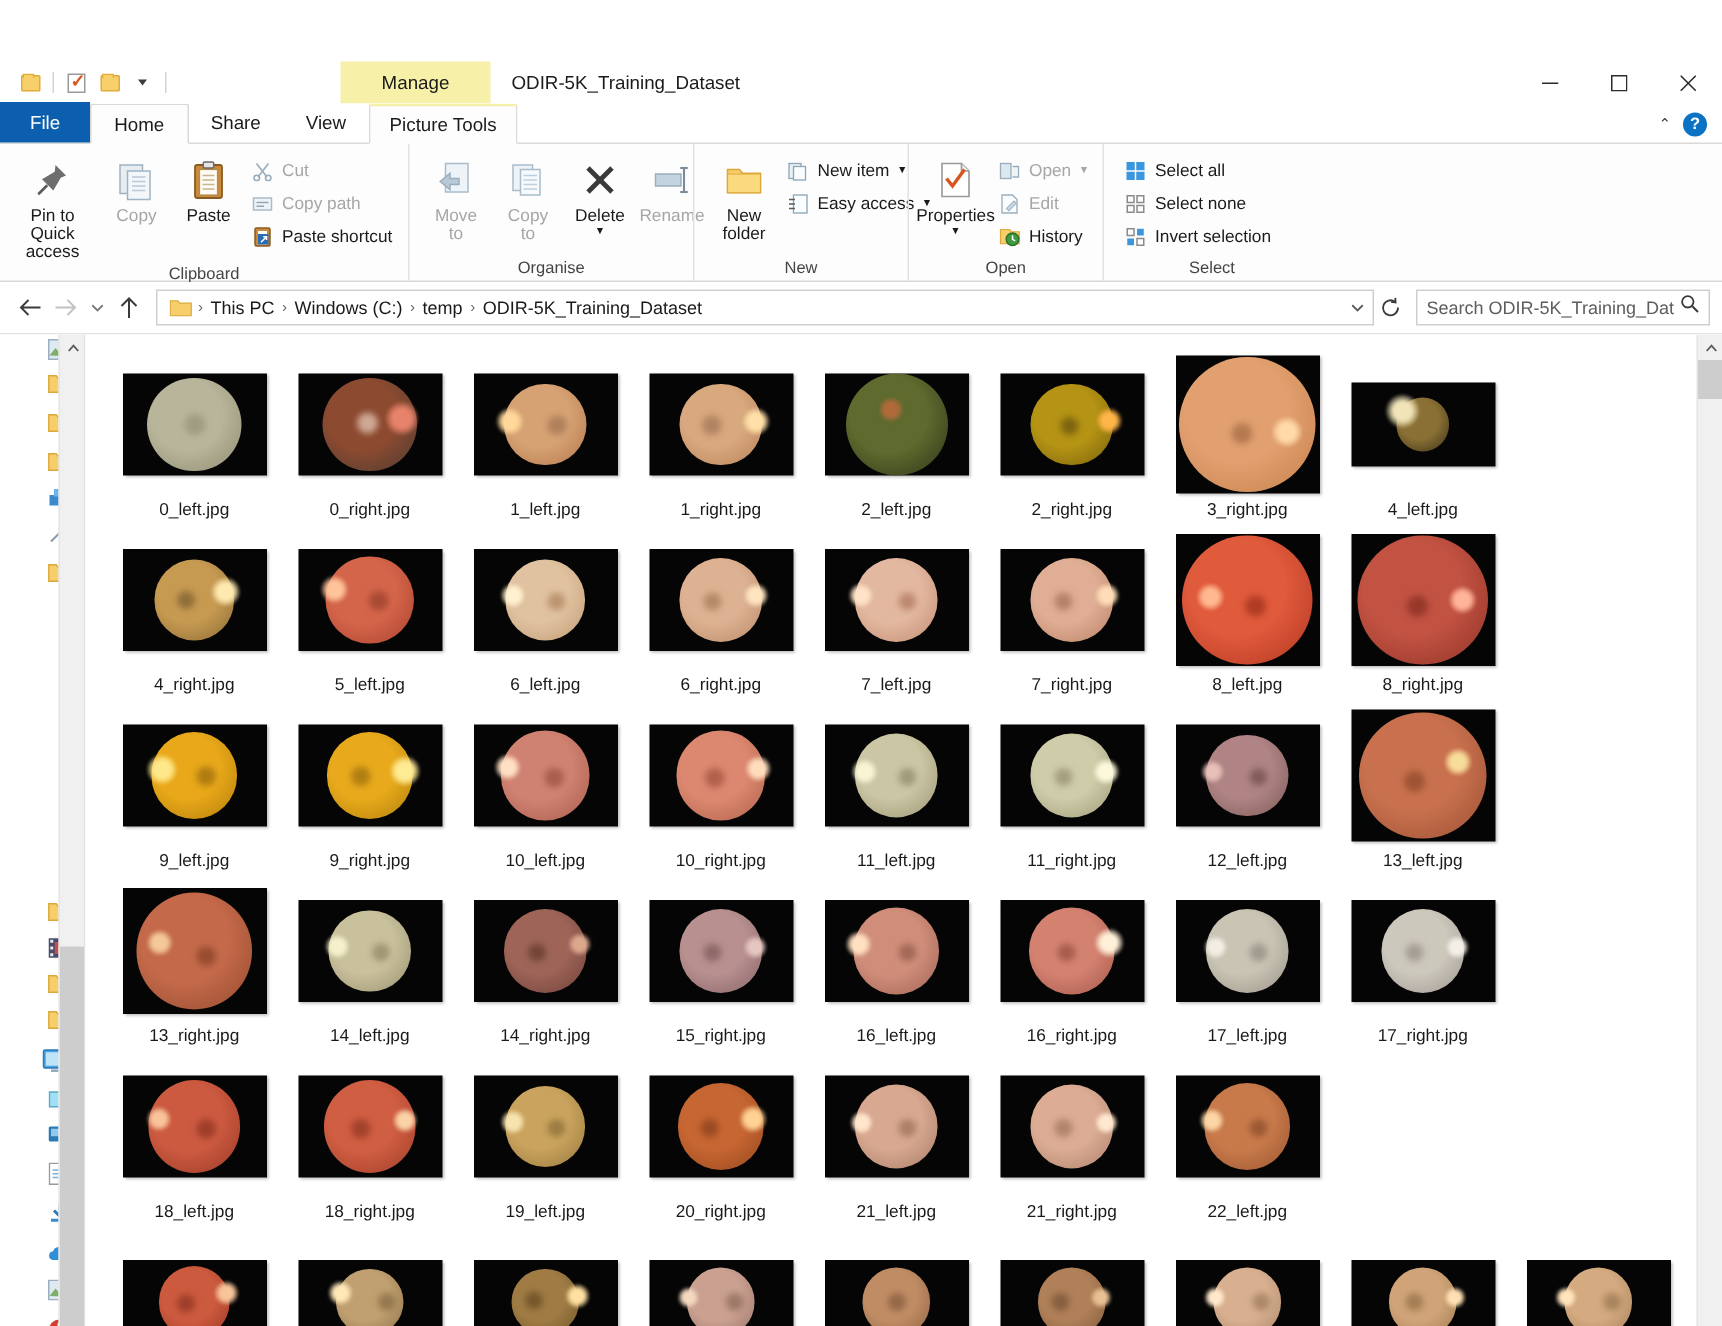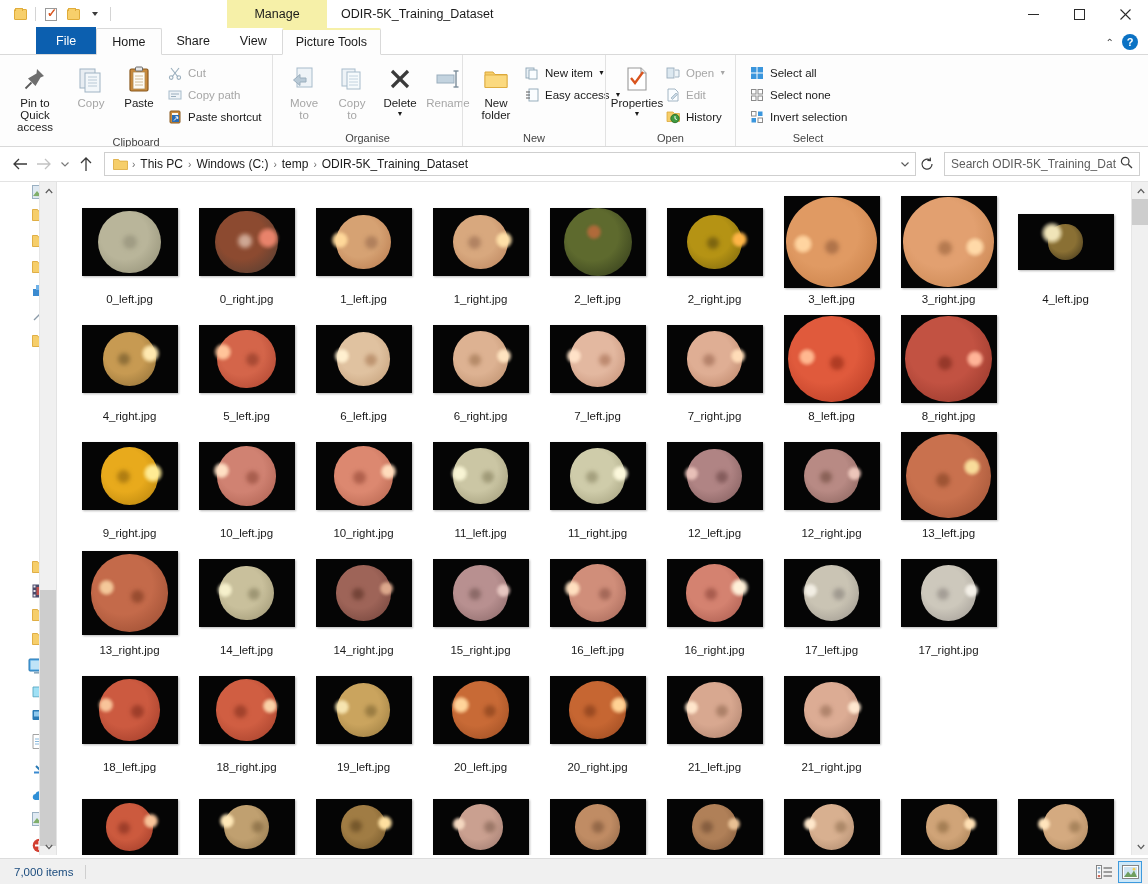--- a/index.html
+++ b/index.html
@@ -9,21 +9,21 @@
     overflow: hidden;
     font-family: "Liberation Sans", sans-serif;
     background: #ffffff;
     -webkit-font-smoothing: antialiased;
   }
   #app { position: relative; width: 1148px; height: 884px; background:#fff; }
 
   
   .titlebar {
     position: relative; height: 28px; background:#ffffff;
-    display:flex; align-items:center;
+    display:flex; align-items:center;margin-top:41px;
   }
   .qat { display:flex; align-items:center; gap:0px; padding-left:9px; height:28px; }
   .qat-btn {
     width:22px; height:22px; display:flex; align-items:center; justify-content:center;
   }
   .sep-v { width:1px; height:14px; background:#d4d4d4; margin:0 4px; }
   .mini-folder {
     width:13px; height:11px; background:#f7cf6b; border:1px solid #e0ac3a;
     border-radius:1px; position:relative;
   }
@@ -49,21 +49,20 @@
     font-size:12.5px; color:#1a1a1a;
   }
   .wbtns { position:absolute; right:0; top:0; height:28px; display:flex; }
   .wbtn { width:46px; height:28px; display:flex; align-items:center; justify-content:center; }
 
   
   .tabstrip {
     position:relative; height:27px; background:#ffffff;
     display:flex; align-items:flex-end;
     border-bottom:1px solid #d9d9d9;
-    padding-left:36px;
   }
   .tab {
     height:27px; padding:0 15px; display:flex; align-items:center;
     font-size:12.5px; color:#1a1a1a; position:relative;
   }
   .tab.file { background:#0c5faf; color:#fff; padding:0 20px; font-weight:400; }
   .tab.active {
     background:#fdfdfd; border:1px solid #d9d9d9; border-bottom:1px solid #fdfdfd;
     margin-bottom:-1px; border-radius:2px 2px 0 0;
   }
@@ -743,30 +742,20 @@
                   <div class="fundus" style="width: 54.4px; height: 54.4px; left: 20.8px; top: 6.8px; background: radial-gradient(circle at 42% 40%, rgb(181, 147, 20) 0%, rgb(181, 147, 20) 45%, rgb(116, 96, 12) 100%);"></div>
                   <div class="macula" style="width: 12px; height: 12px; left: 40.08px; top: 29.36px; background: rgb(125, 101, 16);"></div>
                   <div class="disc" style="width: 17px; height: 17px; left: 64.46px; top: 22.78px; background: radial-gradient(circle, rgb(255, 181, 71) 0%, rgb(255, 181, 71) 40%, transparent 78%);"></div>
                 </div>
               </div>
               <div class="fname">2_right.jpg</div>
             </div>
             <div class="cell">
               <div class="thumb-wrap">
                 <div class="thumb" style="width: 96px; height: 92px;">
-                  <div class="fundus" style="width: 90.16px; height: 90.16px; left: 2.92px; top: 0.92px; background: radial-gradient(circle at 42% 40%, rgb(224, 154, 99) 0%, rgb(224, 154, 99) 45%, rgb(196, 122, 66) 100%);"></div>
-                  <div class="macula" style="width: 14px; height: 14px; left: 41px; top: 43.6px; background: rgb(176, 116, 74);"></div>
-                  <div class="disc" style="width: 20px; height: 20px; left: 9.2px; top: 37.84px; background: radial-gradient(circle, rgb(255, 212, 160) 0%, rgb(255, 212, 160) 40%, transparent 78%);"></div>
-                </div>
-              </div>
-              <div class="fname">3_left.jpg</div>
-            </div>
-            <div class="cell">
-              <div class="thumb-wrap">
-                <div class="thumb" style="width: 96px; height: 92px;">
                   <div class="fundus" style="width: 90.16px; height: 90.16px; left: 2.92px; top: 0.92px; background: radial-gradient(circle at 42% 40%, rgb(226, 160, 112) 0%, rgb(226, 160, 112) 45%, rgb(196, 128, 74) 100%);"></div>
                   <div class="macula" style="width: 14px; height: 14px; left: 37.16px; top: 44.52px; background: rgb(181, 122, 80);"></div>
                   <div class="disc" style="width: 20px; height: 20px; left: 64.88px; top: 40.6px; background: radial-gradient(circle, rgb(255, 217, 168) 0%, rgb(255, 217, 168) 40%, transparent 78%);"></div>
                 </div>
               </div>
               <div class="fname">3_right.jpg</div>
             </div>
             <div class="cell">
               <div class="thumb-wrap">
                 <div class="thumb" style="width: 96px; height: 56px;">
@@ -856,20 +845,30 @@
                   <div class="disc" style="width: 18px; height: 18px; left: 65.88px; top: 35px; background: radial-gradient(circle, rgb(255, 180, 152) 0%, rgb(255, 180, 152) 40%, transparent 78%);"></div>
                 </div>
               </div>
               <div class="fname">8_right.jpg</div>
             </div>
           </div>
           <div class="grid-row">
             <div class="cell">
               <div class="thumb-wrap">
                 <div class="thumb" style="width: 96px; height: 68px;">
+                  <div class="fundus" style="width: 57.12px; height: 57.12px; left: 19.44px; top: 5.44px; background: radial-gradient(circle at 42% 40%, rgb(232, 168, 26) 0%, rgb(232, 168, 26) 45%, rgb(176, 124, 8) 100%);"></div>
+                  <div class="macula" style="width: 13px; height: 13px; left: 49.18px; top: 27.5px; background: rgb(176, 124, 16);"></div>
+                  <div class="disc" style="width: 20px; height: 20px; left: 16.88px; top: 19.92px; background: radial-gradient(circle, rgb(255, 232, 138) 0%, rgb(255, 232, 138) 40%, transparent 78%);"></div>
+                </div>
+              </div>
+              <div class="fname">9_left.jpg</div>
+            </div>
+            <div class="cell">
+              <div class="thumb-wrap">
+                <div class="thumb" style="width: 96px; height: 68px;">
                   <div class="fundus" style="width: 57.12px; height: 57.12px; left: 19.44px; top: 5.44px; background: radial-gradient(circle at 42% 40%, rgb(232, 170, 28) 0%, rgb(232, 170, 28) 45%, rgb(176, 126, 10) 100%);"></div>
                   <div class="macula" style="width: 13px; height: 13px; left: 35.74px; top: 27.5px; background: rgb(176, 126, 18);"></div>
                   <div class="disc" style="width: 20px; height: 20px; left: 61.04px; top: 21.28px; background: radial-gradient(circle, rgb(255, 235, 148) 0%, rgb(255, 235, 148) 40%, transparent 78%);"></div>
                 </div>
               </div>
               <div class="fname">9_right.jpg</div>
             </div>
             <div class="cell">
               <div class="thumb-wrap">
                 <div class="thumb" style="width: 96px; height: 68px;">
@@ -912,30 +911,20 @@
             </div>
             <div class="cell">
               <div class="thumb-wrap">
                 <div class="thumb" style="width: 96px; height: 68px;">
                   <div class="fundus" style="width: 54.4px; height: 54.4px; left: 20.8px; top: 6.8px; background: radial-gradient(circle at 42% 40%, rgb(176, 132, 132) 0%, rgb(176, 132, 132) 45%, rgb(124, 88, 88) 100%);"></div>
                   <div class="macula" style="width: 12px; height: 12px; left: 49.68px; top: 29.36px; background: rgb(132, 92, 92);"></div>
                   <div class="disc" style="width: 15px; height: 15px; left: 17.46px; top: 23.78px; background: radial-gradient(circle, rgb(232, 192, 184) 0%, rgb(232, 192, 184) 40%, transparent 78%);"></div>
                 </div>
               </div>
               <div class="fname">12_left.jpg</div>
-            </div>
-            <div class="cell">
-              <div class="thumb-wrap">
-                <div class="thumb" style="width: 96px; height: 68px;">
-                  <div class="fundus" style="width: 54.4px; height: 54.4px; left: 20.8px; top: 6.8px; background: radial-gradient(circle at 42% 40%, rgb(184, 138, 132) 0%, rgb(184, 138, 132) 45%, rgb(132, 94, 88) 100%);"></div>
-                  <div class="macula" style="width: 12px; height: 12px; left: 36.24px; top: 29.36px; background: rgb(138, 98, 88);"></div>
-                  <div class="disc" style="width: 15px; height: 15px; left: 63.54px; top: 23.78px; background: radial-gradient(circle, rgb(236, 198, 186) 0%, rgb(236, 198, 186) 40%, transparent 78%);"></div>
-                </div>
-              </div>
-              <div class="fname">12_right.jpg</div>
             </div>
             <div class="cell">
               <div class="thumb-wrap">
                 <div class="thumb" style="width: 96px; height: 88px;">
                   <div class="fundus" style="width: 84.48px; height: 84.48px; left: 5.76px; top: 1.76px; background: radial-gradient(circle at 42% 40%, rgb(201, 113, 78) 0%, rgb(201, 113, 78) 45%, rgb(154, 78, 50) 100%);"></div>
                   <div class="macula" style="width: 14px; height: 14px; left: 35.24px; top: 40.52px; background: rgb(158, 84, 52);"></div>
                   <div class="disc" style="width: 18px; height: 18px; left: 62.04px; top: 26.2px; background: radial-gradient(circle, rgb(248, 220, 154) 0%, rgb(248, 220, 154) 40%, transparent 78%);"></div>
                 </div>
               </div>
               <div class="fname">13_left.jpg</div>
@@ -1050,30 +1039,20 @@
                   <div class="fundus" style="width: 53.04px; height: 53.04px; left: 21.48px; top: 7.48px; background: radial-gradient(circle at 42% 40%, rgb(202, 164, 94) 0%, rgb(202, 164, 94) 45%, rgb(148, 118, 60) 100%);"></div>
                   <div class="macula" style="width: 12px; height: 12px; left: 49.68px; top: 29.36px; background: rgb(154, 124, 66);"></div>
                   <div class="disc" style="width: 16px; height: 16px; left: 18.88px; top: 23.28px; background: radial-gradient(circle, rgb(246, 228, 176) 0%, rgb(246, 228, 176) 40%, transparent 78%);"></div>
                 </div>
               </div>
               <div class="fname">19_left.jpg</div>
             </div>
             <div class="cell">
               <div class="thumb-wrap">
                 <div class="thumb" style="width: 96px; height: 68px;">
-                  <div class="fundus" style="width: 57.12px; height: 57.12px; left: 19.44px; top: 5.44px; background: radial-gradient(circle at 42% 40%, rgb(200, 106, 54) 0%, rgb(200, 106, 54) 45%, rgb(152, 74, 32) 100%);"></div>
-                  <div class="macula" style="width: 12px; height: 12px; left: 51.6px; top: 29.36px; background: rgb(156, 78, 36);"></div>
-                  <div class="disc" style="width: 18px; height: 18px; left: 19.8px; top: 19.56px; background: radial-gradient(circle, rgb(255, 212, 154) 0%, rgb(255, 212, 154) 40%, transparent 78%);"></div>
-                </div>
-              </div>
-              <div class="fname">20_left.jpg</div>
-            </div>
-            <div class="cell">
-              <div class="thumb-wrap">
-                <div class="thumb" style="width: 96px; height: 68px;">
                   <div class="fundus" style="width: 57.12px; height: 57.12px; left: 19.44px; top: 5.44px; background: radial-gradient(circle at 42% 40%, rgb(198, 102, 50) 0%, rgb(198, 102, 50) 45%, rgb(150, 70, 30) 100%);"></div>
                   <div class="macula" style="width: 12px; height: 12px; left: 34.32px; top: 29.36px; background: rgb(154, 74, 34);"></div>
                   <div class="disc" style="width: 18px; height: 18px; left: 60.12px; top: 19.56px; background: radial-gradient(circle, rgb(255, 210, 148) 0%, rgb(255, 210, 148) 40%, transparent 78%);"></div>
                 </div>
               </div>
               <div class="fname">20_right.jpg</div>
             </div>
             <div class="cell">
               <div class="thumb-wrap">
                 <div class="thumb" style="width: 96px; height: 68px;">
@@ -1086,20 +1065,30 @@
             </div>
             <div class="cell">
               <div class="thumb-wrap">
                 <div class="thumb" style="width: 96px; height: 68px;">
                   <div class="fundus" style="width: 55.76px; height: 55.76px; left: 20.12px; top: 6.12px; background: radial-gradient(circle at 42% 40%, rgb(220, 172, 148) 0%, rgb(220, 172, 148) 45%, rgb(172, 128, 108) 100%);"></div>
                   <div class="macula" style="width: 12px; height: 12px; left: 36.24px; top: 29.36px; background: rgb(176, 132, 108);"></div>
                   <div class="disc" style="width: 15px; height: 15px; left: 63.54px; top: 23.78px; background: radial-gradient(circle, rgb(255, 232, 208) 0%, rgb(255, 232, 208) 40%, transparent 78%);"></div>
                 </div>
               </div>
               <div class="fname">21_right.jpg</div>
+            </div>
+            <div class="cell">
+              <div class="thumb-wrap">
+                <div class="thumb" style="width: 96px; height: 68px;">
+                  <div class="fundus" style="width: 57.12px; height: 57.12px; left: 19.44px; top: 5.44px; background: radial-gradient(circle at 42% 40%, rgb(200, 122, 74) 0%, rgb(200, 122, 74) 45%, rgb(152, 84, 48) 100%);"></div>
+                  <div class="macula" style="width: 12px; height: 12px; left: 49.68px; top: 29.36px; background: rgb(156, 88, 52);"></div>
+                  <div class="disc" style="width: 16px; height: 16px; left: 16.96px; top: 21.92px; background: radial-gradient(circle, rgb(252, 214, 166) 0%, rgb(252, 214, 166) 40%, transparent 78%);"></div>
+                </div>
+              </div>
+              <div class="fname">22_left.jpg</div>
             </div>
           </div>
           <div class="grid-row">
             <div class="cell">
               <div class="thumb-wrap">
                 <div class="thumb" style="width: 96px; height: 56px;">
                   <div class="fundus" style="width: 47.04px; height: 47.04px; left: 24.48px; top: 4.48px; background: radial-gradient(circle at 42% 40%, rgb(204, 90, 62) 0%, rgb(204, 90, 62) 45%, rgb(154, 56, 38) 100%);"></div>
                   <div class="macula" style="width: 12px; height: 12px; left: 36.24px; top: 23.12px; background: rgb(158, 62, 42);"></div>
                   <div class="disc" style="width: 16px; height: 16px; left: 61.12px; top: 14.4px; background: radial-gradient(circle, rgb(248, 196, 154) 0%, rgb(248, 196, 154) 40%, transparent 78%);"></div>
                 </div>

